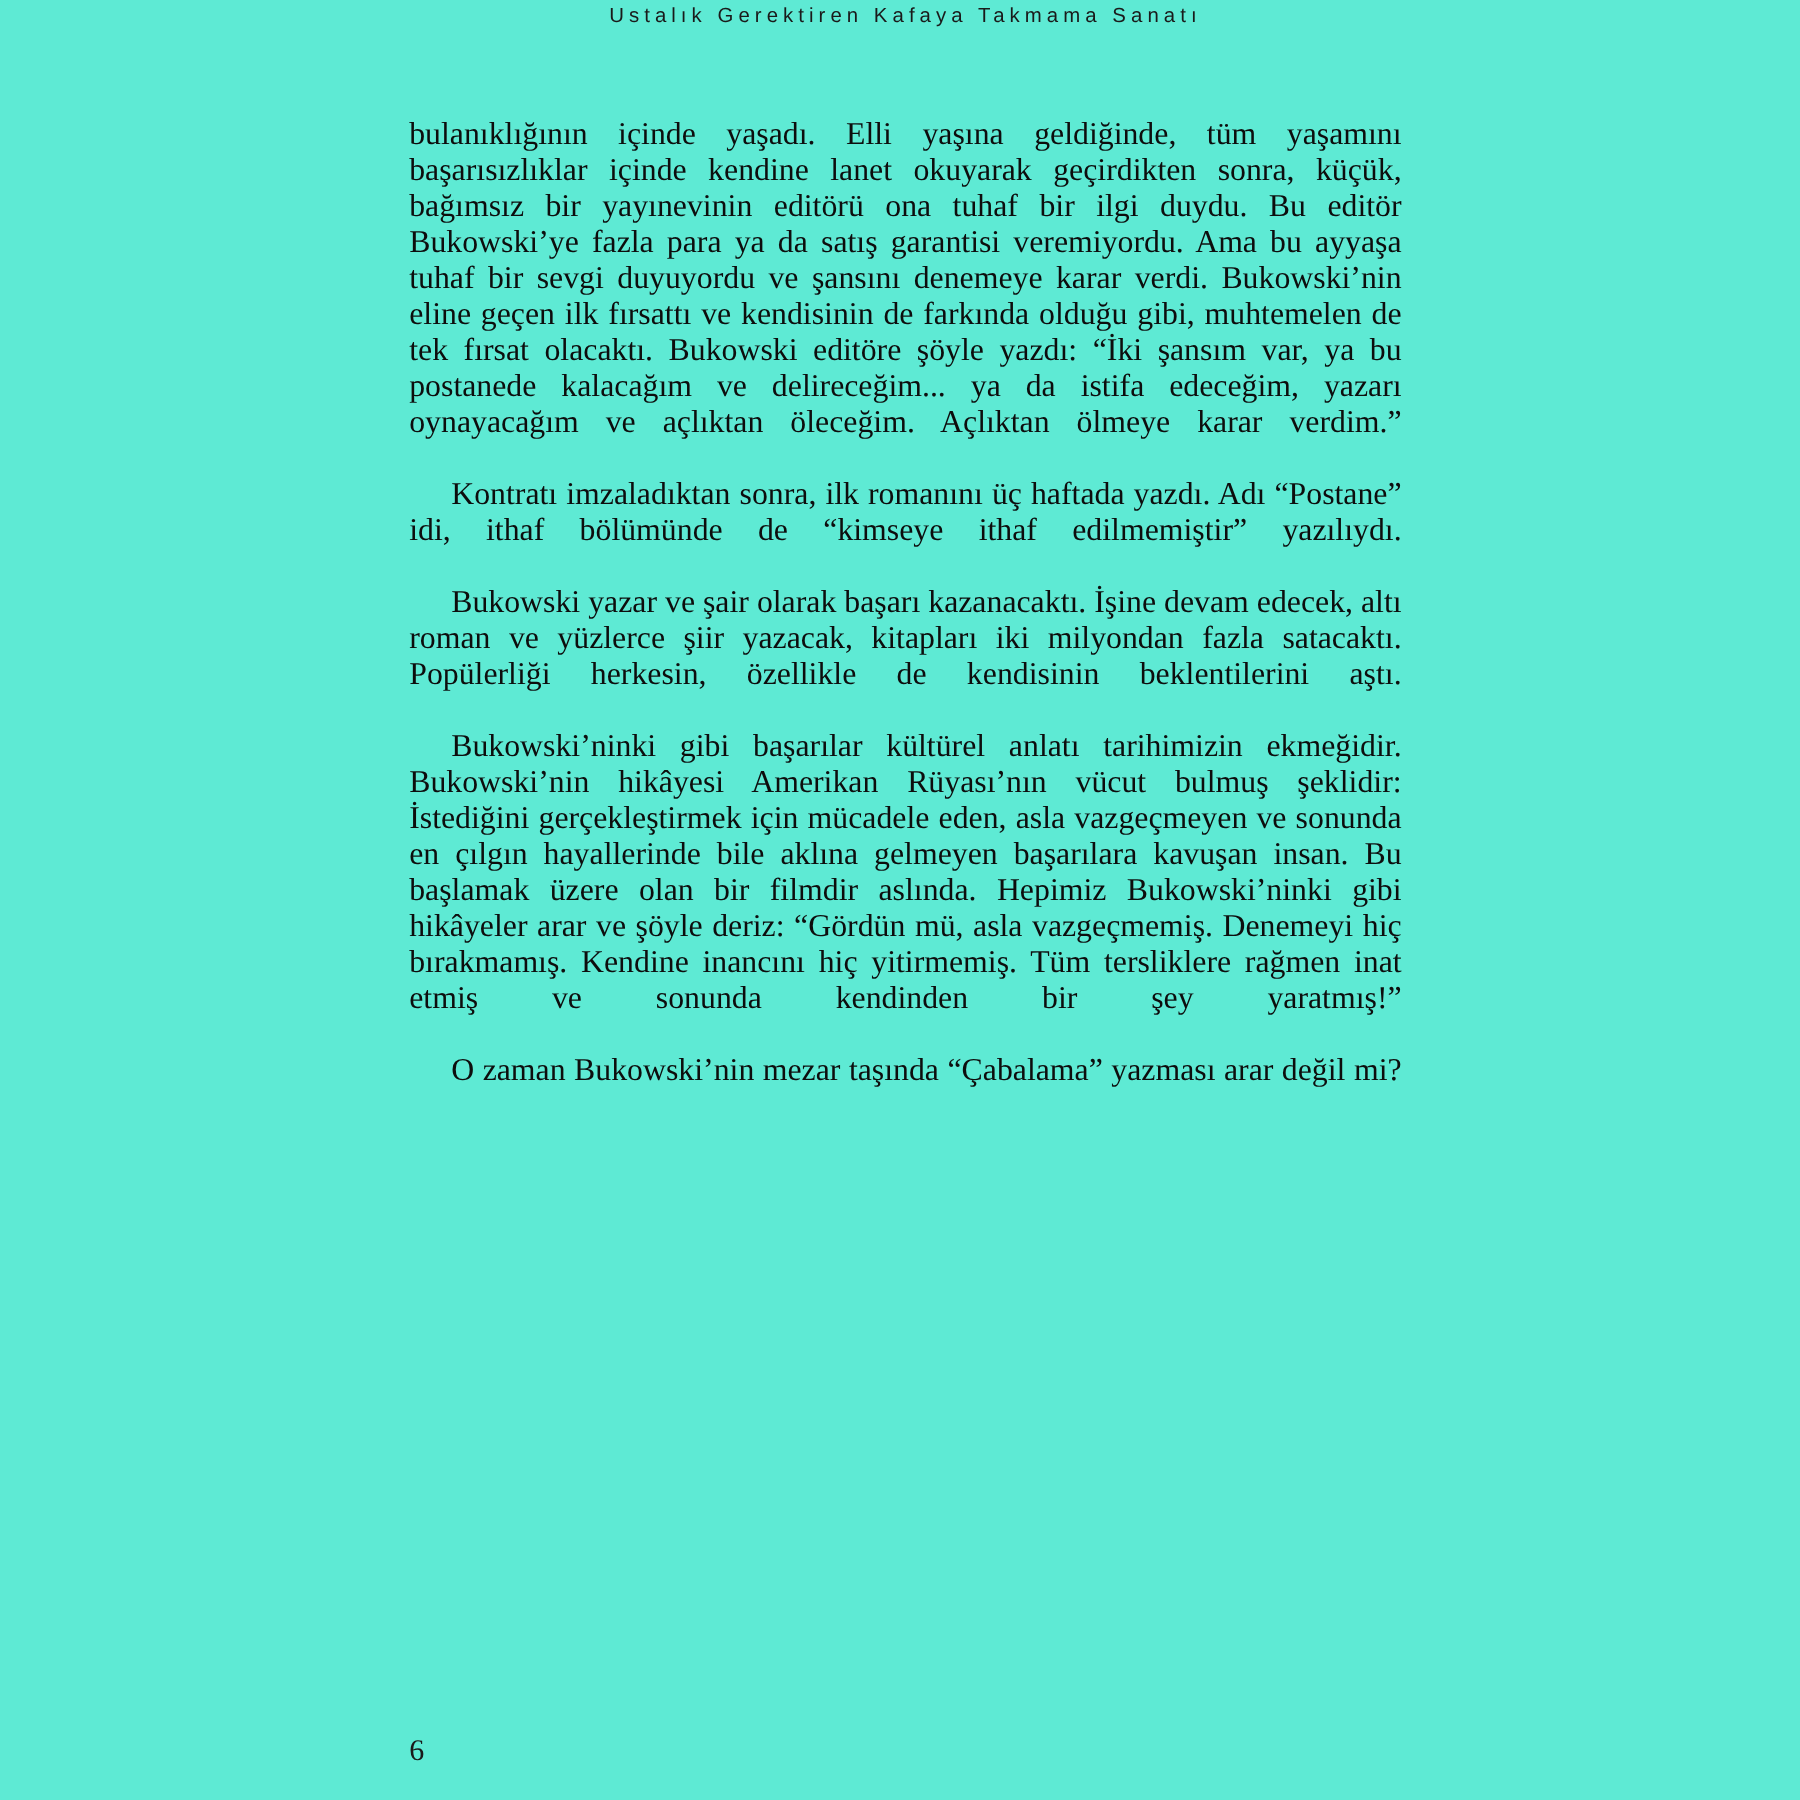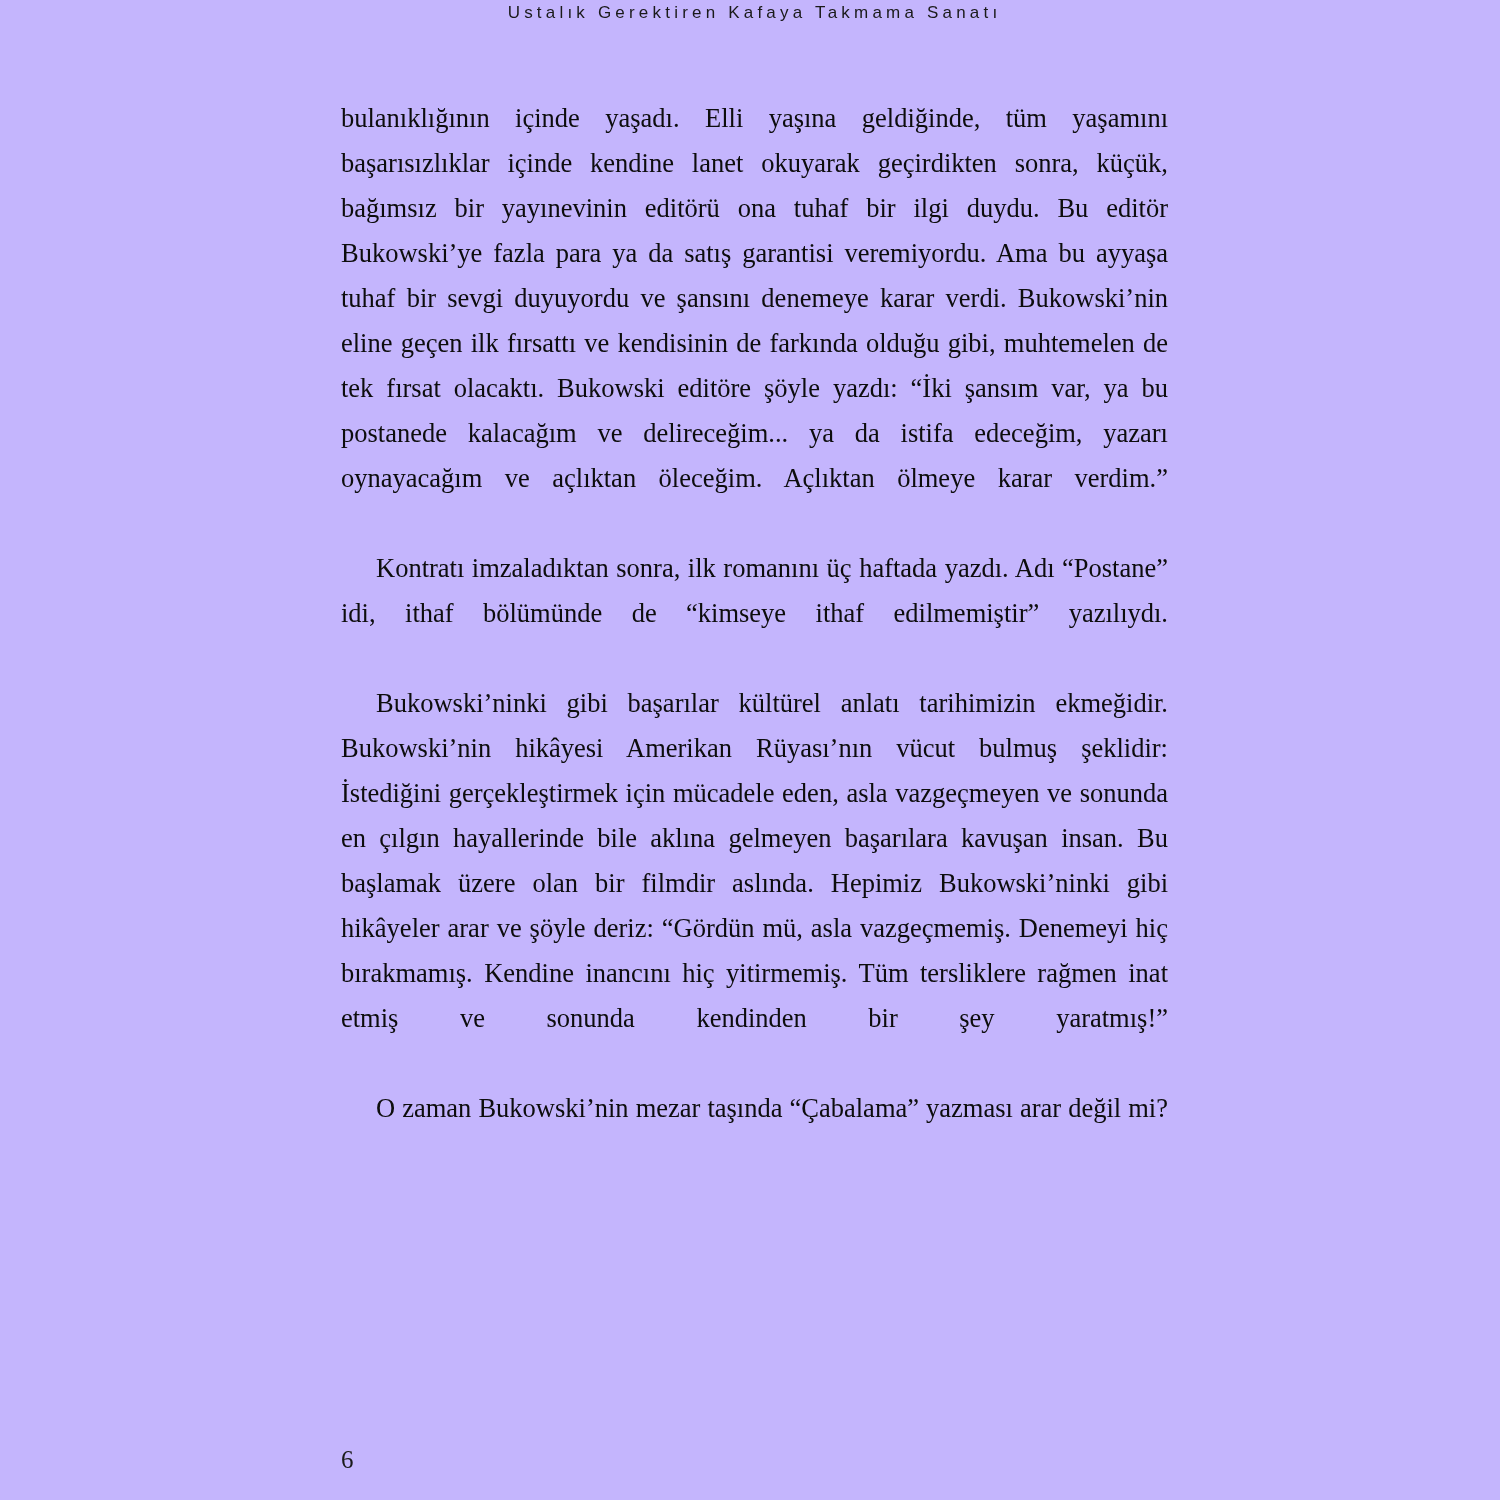--- a/index.html
+++ b/index.html
@@ -14,21 +14,21 @@
     color: #000000;
     overflow: hidden;
     position: relative;
   }
 
   .page {
     position: absolute;
     inset: 0;
     width: 1500px;
     height: 1500px;
-    background: #c4b5fd;
+    background: #5eead4;
   }
 
   
   .running-header {
     position: absolute;
     left: 341px;
     top: 2px;
     width: 827px;
     text-align: center;
     font-family: "Liberation Sans", "DejaVu Sans", sans-serif;
@@ -46,21 +46,21 @@
     top: 96px;
     width: 827px;
   }
 
   .para {
     margin: 0;
     padding: 0;
     text-align: justify;
     text-justify: inter-word;
     font-size: 26.5px;
-    line-height: 45px;
+    line-height: 30px;
     color: #0d0d0d;
     -webkit-hyphens: none;
     hyphens: none;
     word-spacing: 0px;
   }
 
   .para.indent {
     text-indent: 35px;
   }
 
@@ -85,19 +85,20 @@
 </head>
 <body>
 
 <div class="page">
 
   <div class="running-header">Ustalık Gerektiren Kafaya Takmama Sanatı</div>
 
   <div class="textblock">
     <p class="para">bulanıklığının içinde yaşadı. Elli yaşına geldiğinde, tüm yaşamını başarısızlıklar içinde kendine lanet okuyarak geçirdikten sonra, küçük, bağımsız bir yayınevinin editörü ona tuhaf bir ilgi duydu. Bu editör Bukowski’ye fazla para ya da satış garantisi veremiyordu. Ama bu ayyaşa tuhaf bir sevgi duyuyordu ve şansını denemeye karar verdi. Bukowski’nin eline geçen ilk fırsattı ve kendisinin de farkında olduğu gibi, muhtemelen de tek fırsat olacaktı. Bukowski editöre şöyle yazdı: “İki şansım var, ya bu postanede kalacağım ve delireceğim... ya da istifa edeceğim, yazarı oynayacağım ve açlıktan öleceğim. Açlıktan ölmeye karar verdim.”</p>
     <p class="para indent">Kontratı imzaladıktan sonra, ilk romanını üç haftada yazdı. Adı “Postane” idi, ithaf bölümünde de “kimseye ithaf edilmemiştir” yazılıydı.</p>
+    <p class="para indent">Bukowski yazar ve şair olarak başarı kazanacaktı. İşine devam edecek, altı roman ve yüzlerce şiir yazacak, kitapları iki milyondan fazla satacaktı. Popülerliği herkesin, özellikle de kendisinin beklentilerini aştı.</p>
     <p class="para indent">Bukowski’ninki gibi başarılar kültürel anlatı tarihimizin ekmeğidir. Bukowski’nin hikâyesi Amerikan Rüyası’nın vücut bulmuş şeklidir: İstediğini gerçekleştirmek için mücadele eden, asla vazgeçmeyen ve sonunda en çılgın hayallerinde bile aklına gelmeyen başarılara kavuşan insan. Bu başlamak üzere olan bir filmdir aslında. Hepimiz Bukowski’ninki gibi hikâyeler arar ve şöyle deriz: “Gördün mü, asla vazgeçmemiş. Denemeyi hiç bırakmamış. Kendine inancını hiç yitirmemiş. Tüm tersliklere rağmen inat etmiş ve sonunda kendinden bir şey yaratmış!”</p>
     <p class="para indent">O zaman Bukowski’nin mezar taşında “Çabalama” yazması arar değil mi?</p>
   </div>
 
   <div class="folio">6</div>
 
 </div>
 
 </body></html>

